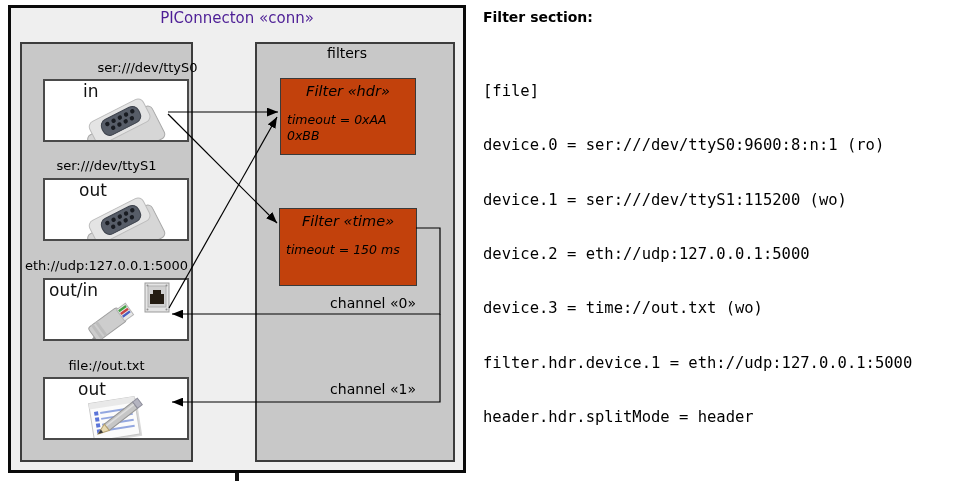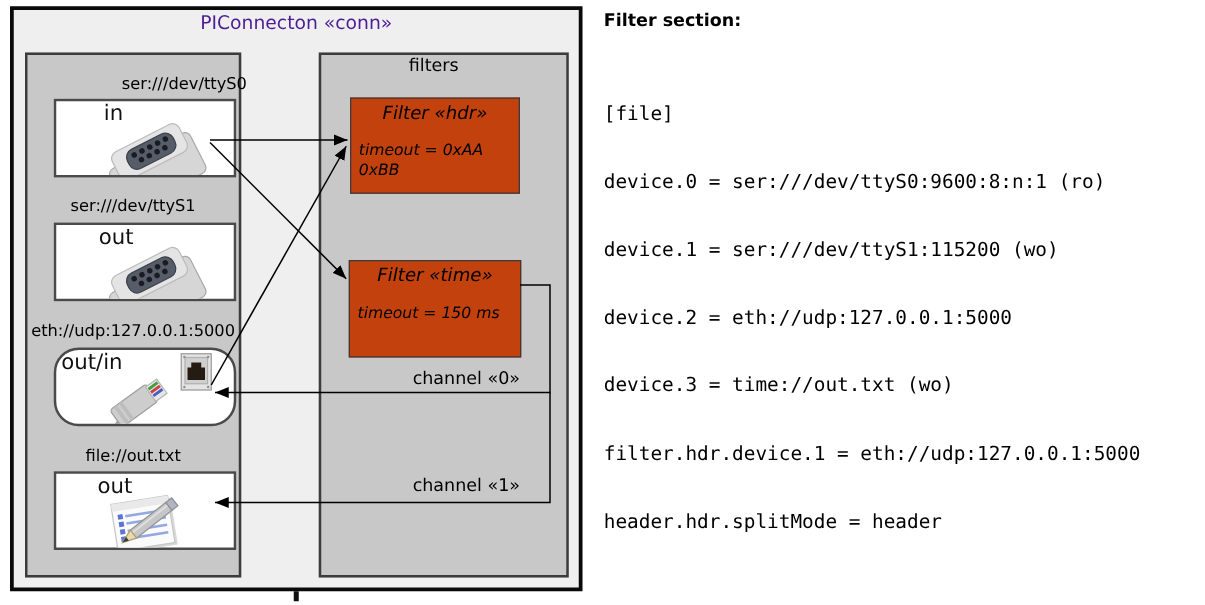--- a/index.html
+++ b/index.html
@@ -101,21 +101,21 @@
           <circle cx="1.5" cy="-2" r="2.2" fill="#191c22"></circle>
         <circle cx="8.5" cy="-2" r="2.2" fill="#191c22"></circle>
           <circle cx="15.5" cy="-2" r="2.2" fill="#191c22"></circle>
         <circle cx="-26" cy="10" r="2.6" fill="#909090" stroke="#6e6e6e"></circle>
       </g>
     </svg>
     <div class="dev-dir" style="left:34px;">out</div>
   </div>
 
   <div class="dev-label" style="top:258px;">eth://udp:127.0.0.1:5000</div>
-  <div class="dev-box" style="top:278px;border-radius:20px;">
+  <div class="dev-box" style="top:278px;">
     <svg class="dev-art" width="125" height="62" viewBox="0 0 125 62">
       <rect x="100" y="3" width="24" height="29" fill="#e4e4e4" stroke="#9b9b9b"></rect>
       <rect x="103" y="6" width="18" height="21" fill="#d0d0d0" stroke="#b1b1b1"></rect>
       <path d="M105,24 V14 h3 v-4 h8 v4 h3 v10 z" fill="#241c12"></path>
       <circle cx="102.5" cy="5.5" r="1" fill="#8f8f8f"></circle>
         <circle cx="121.5" cy="5.5" r="1" fill="#8f8f8f"></circle>
       <circle cx="102.5" cy="29.5" r="1" fill="#8f8f8f"></circle>
         <circle cx="121.5" cy="29.5" r="1" fill="#8f8f8f"></circle>
       <g transform="translate(62,44) rotate(-36)">
         <path d="M-16,6 C-28,9 -36,15 -46,26" stroke="#9a9a9a" stroke-width="8" fill="none"></path>

